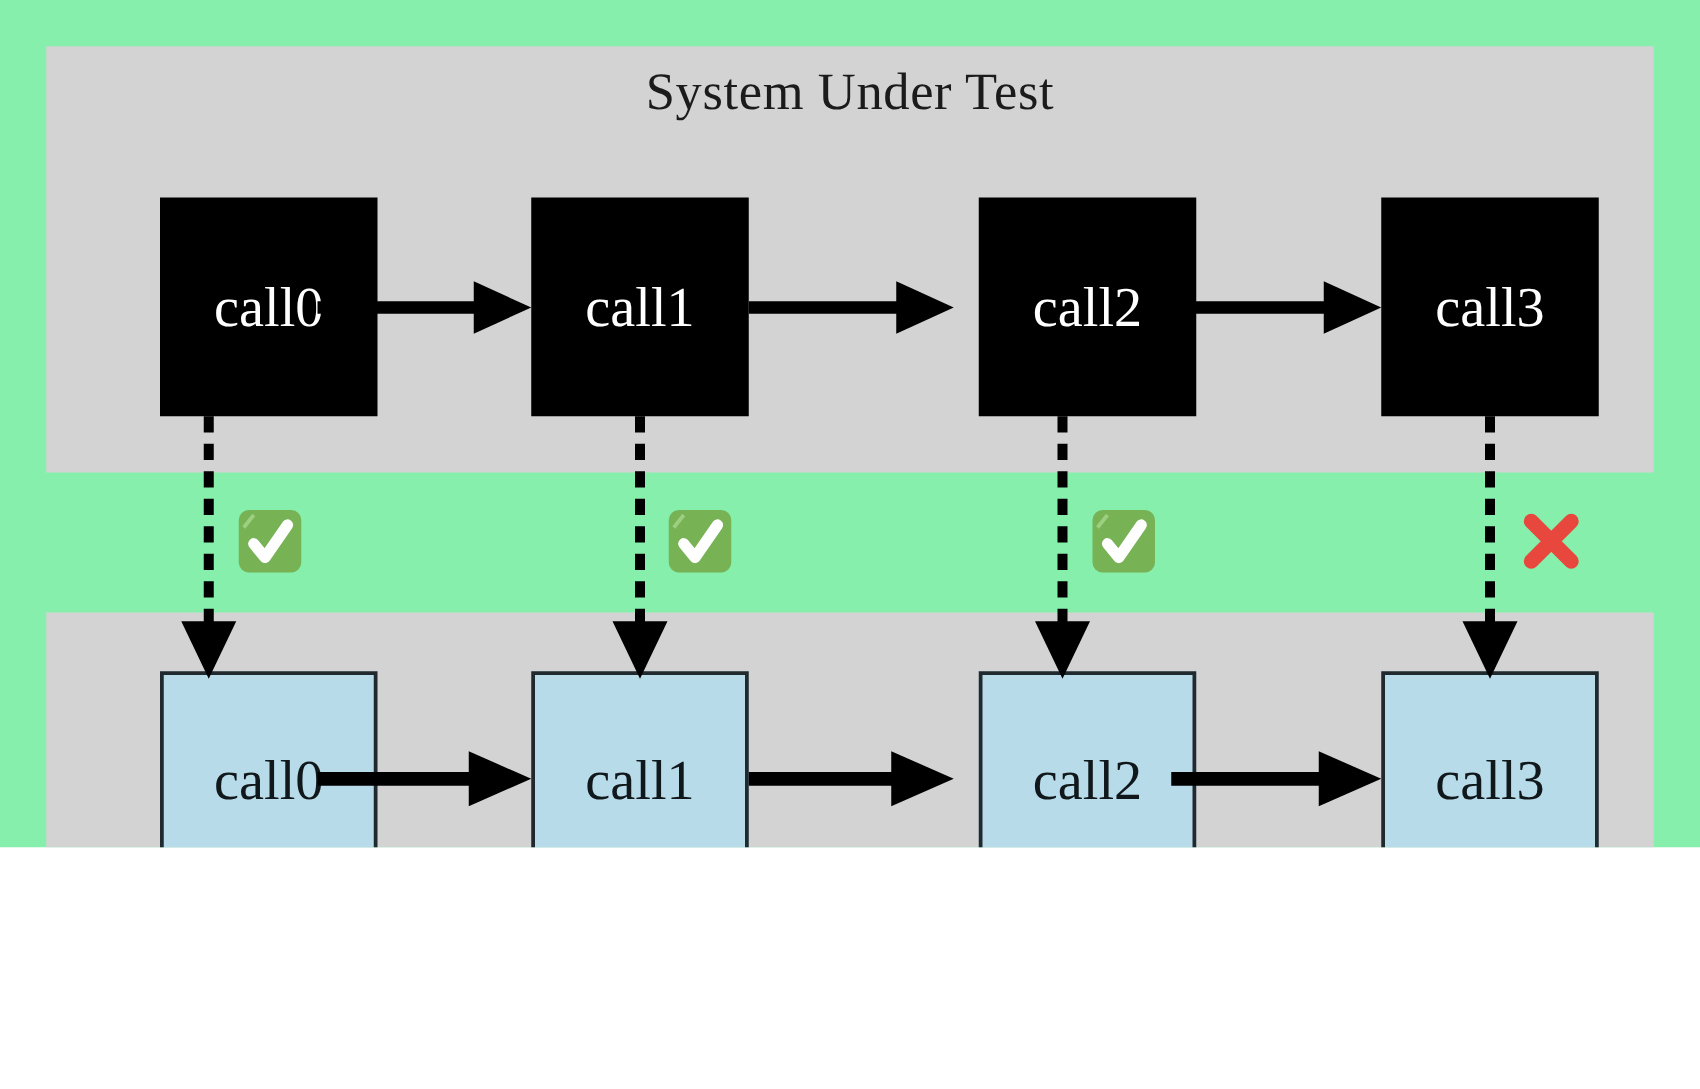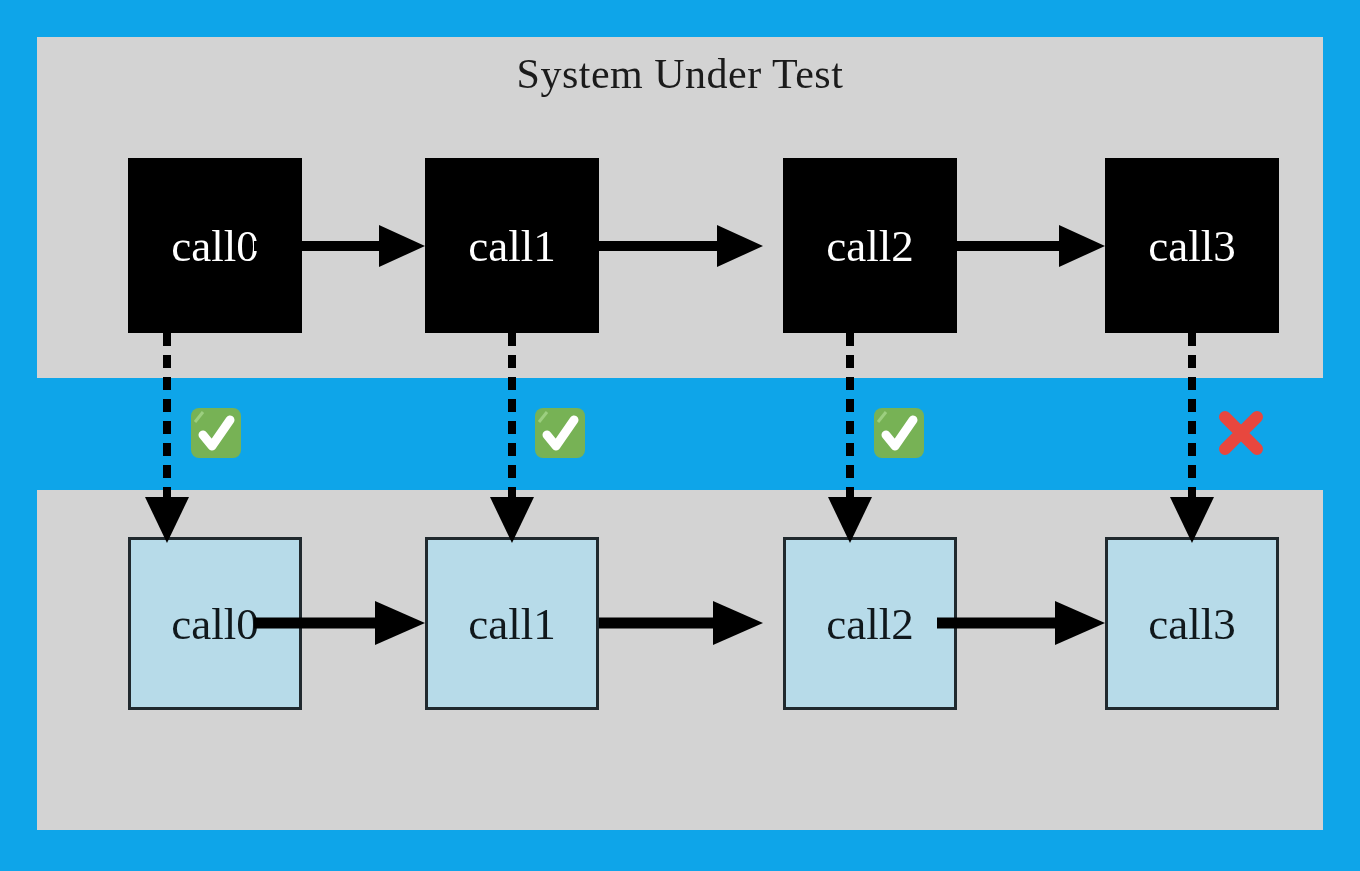--- a/index.html
+++ b/index.html
@@ -4,22 +4,22 @@
 <style>
   html, body {
     margin: 0;
     padding: 0;
     background: #ffffff;
     font-family: "Liberation Serif", "DejaVu Serif", serif;
   }
   .stage {
     position: relative;
     width: 1360px;
-    height: 871px;
-    background: #0ea5e9;
+    height: 678px;
+    background: #86efac;
     overflow: hidden;
   }
   .band {
     position: absolute;
     left: 37px;
     width: 1286px;
     background: #d3d3d3;
   }
   .band-sut  { top: 37px;  height: 341px; }
   .band-model{ top: 490px; height: 340px; }

